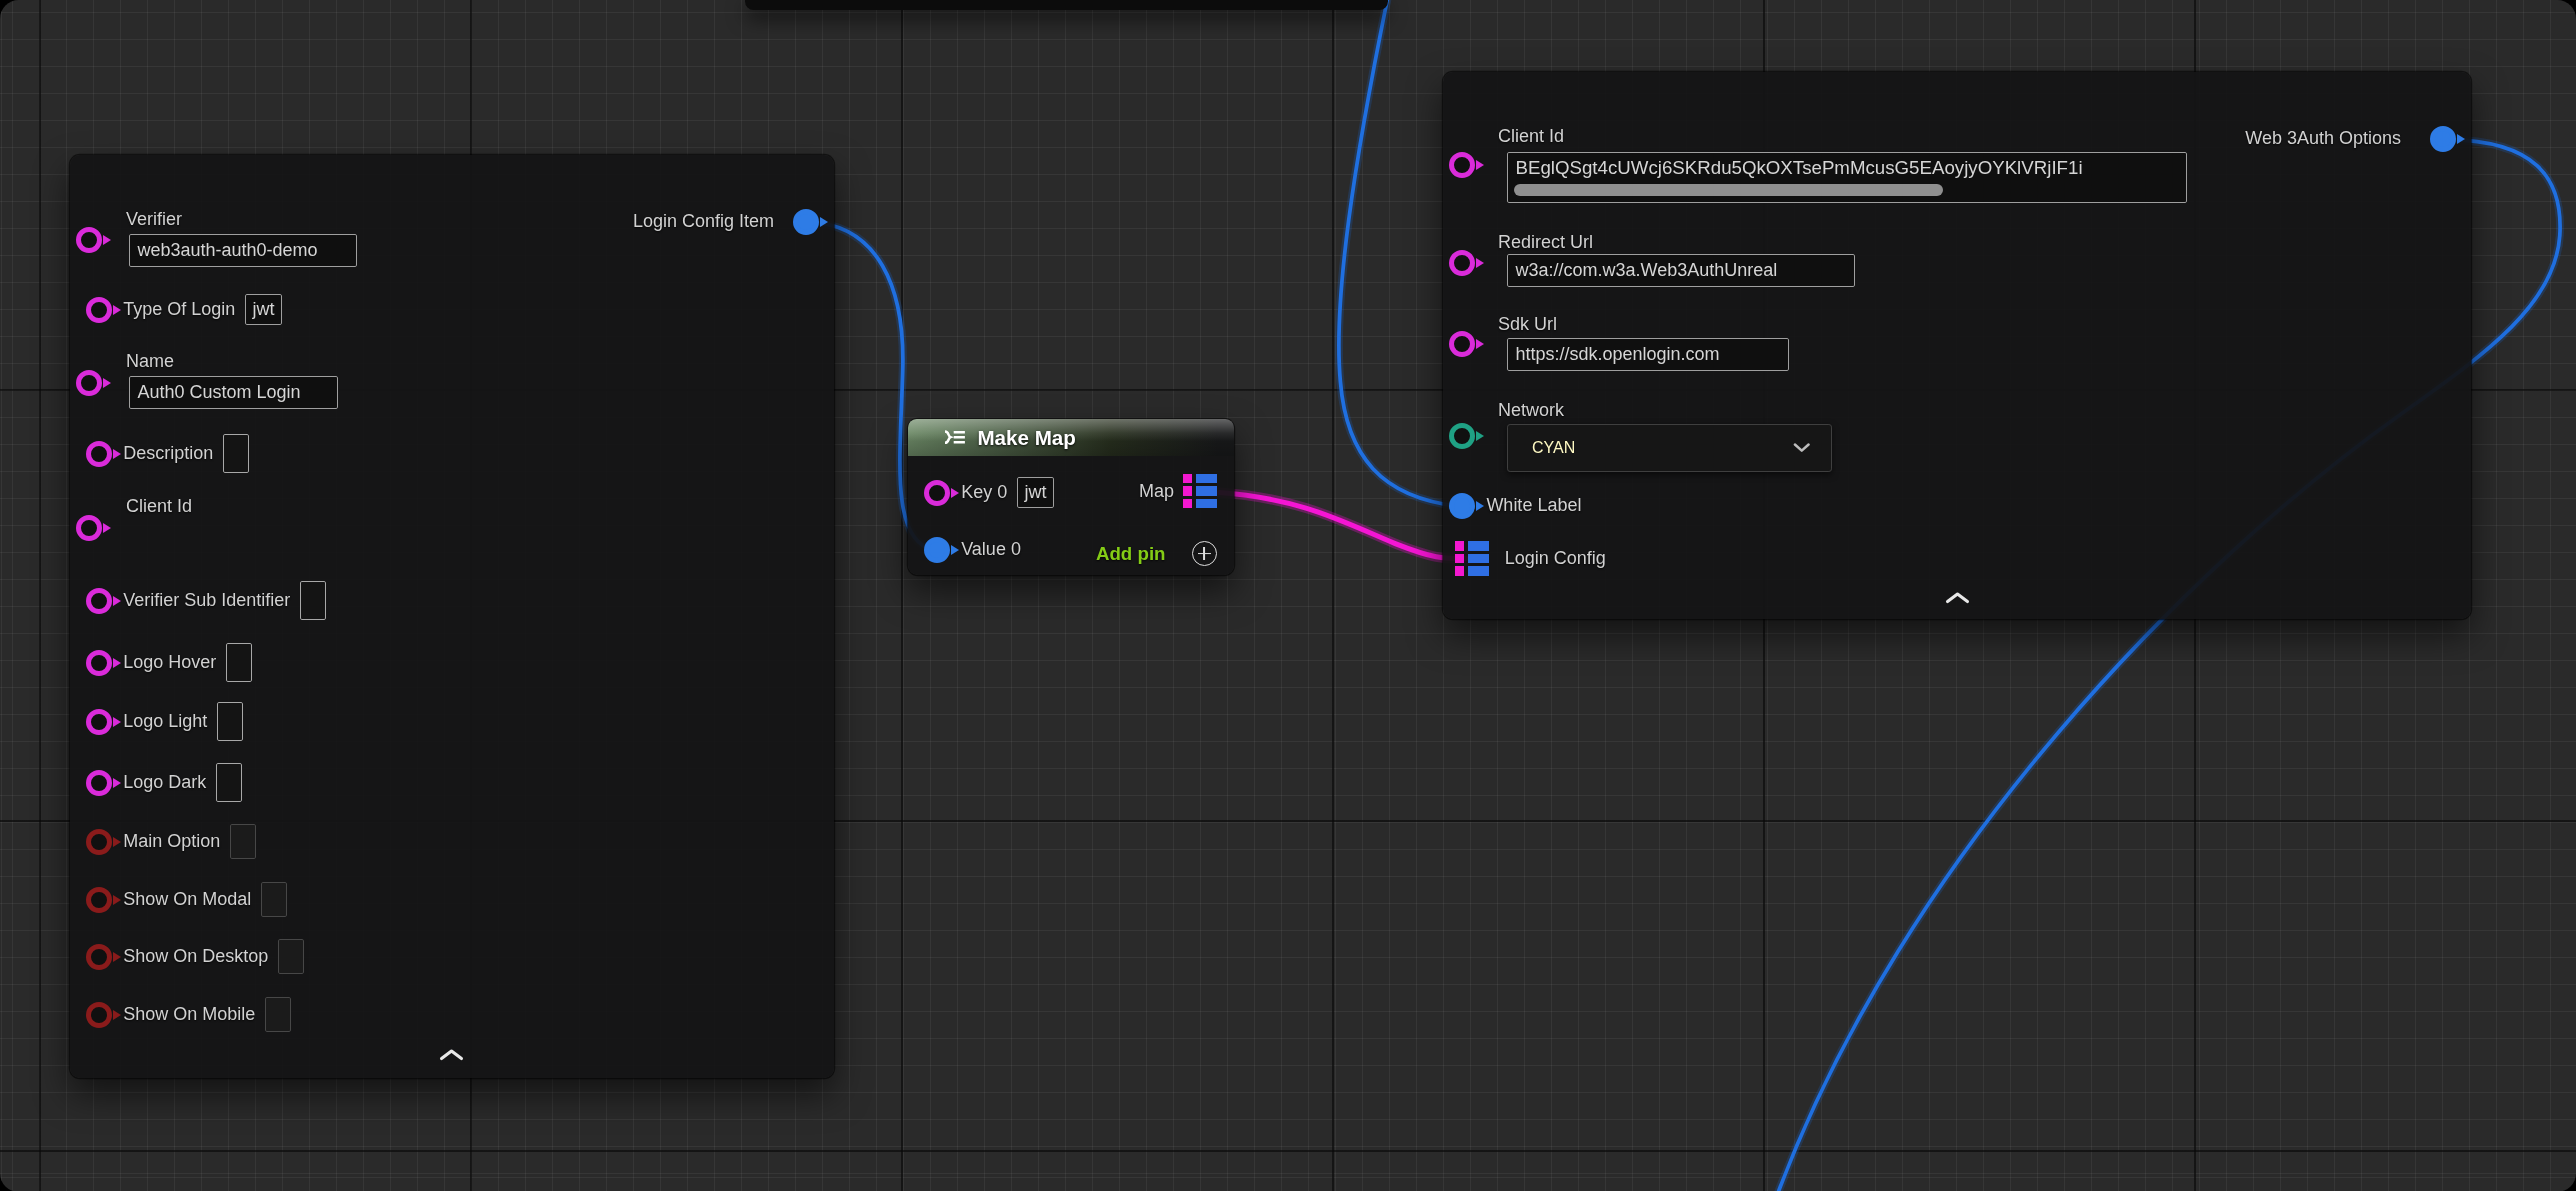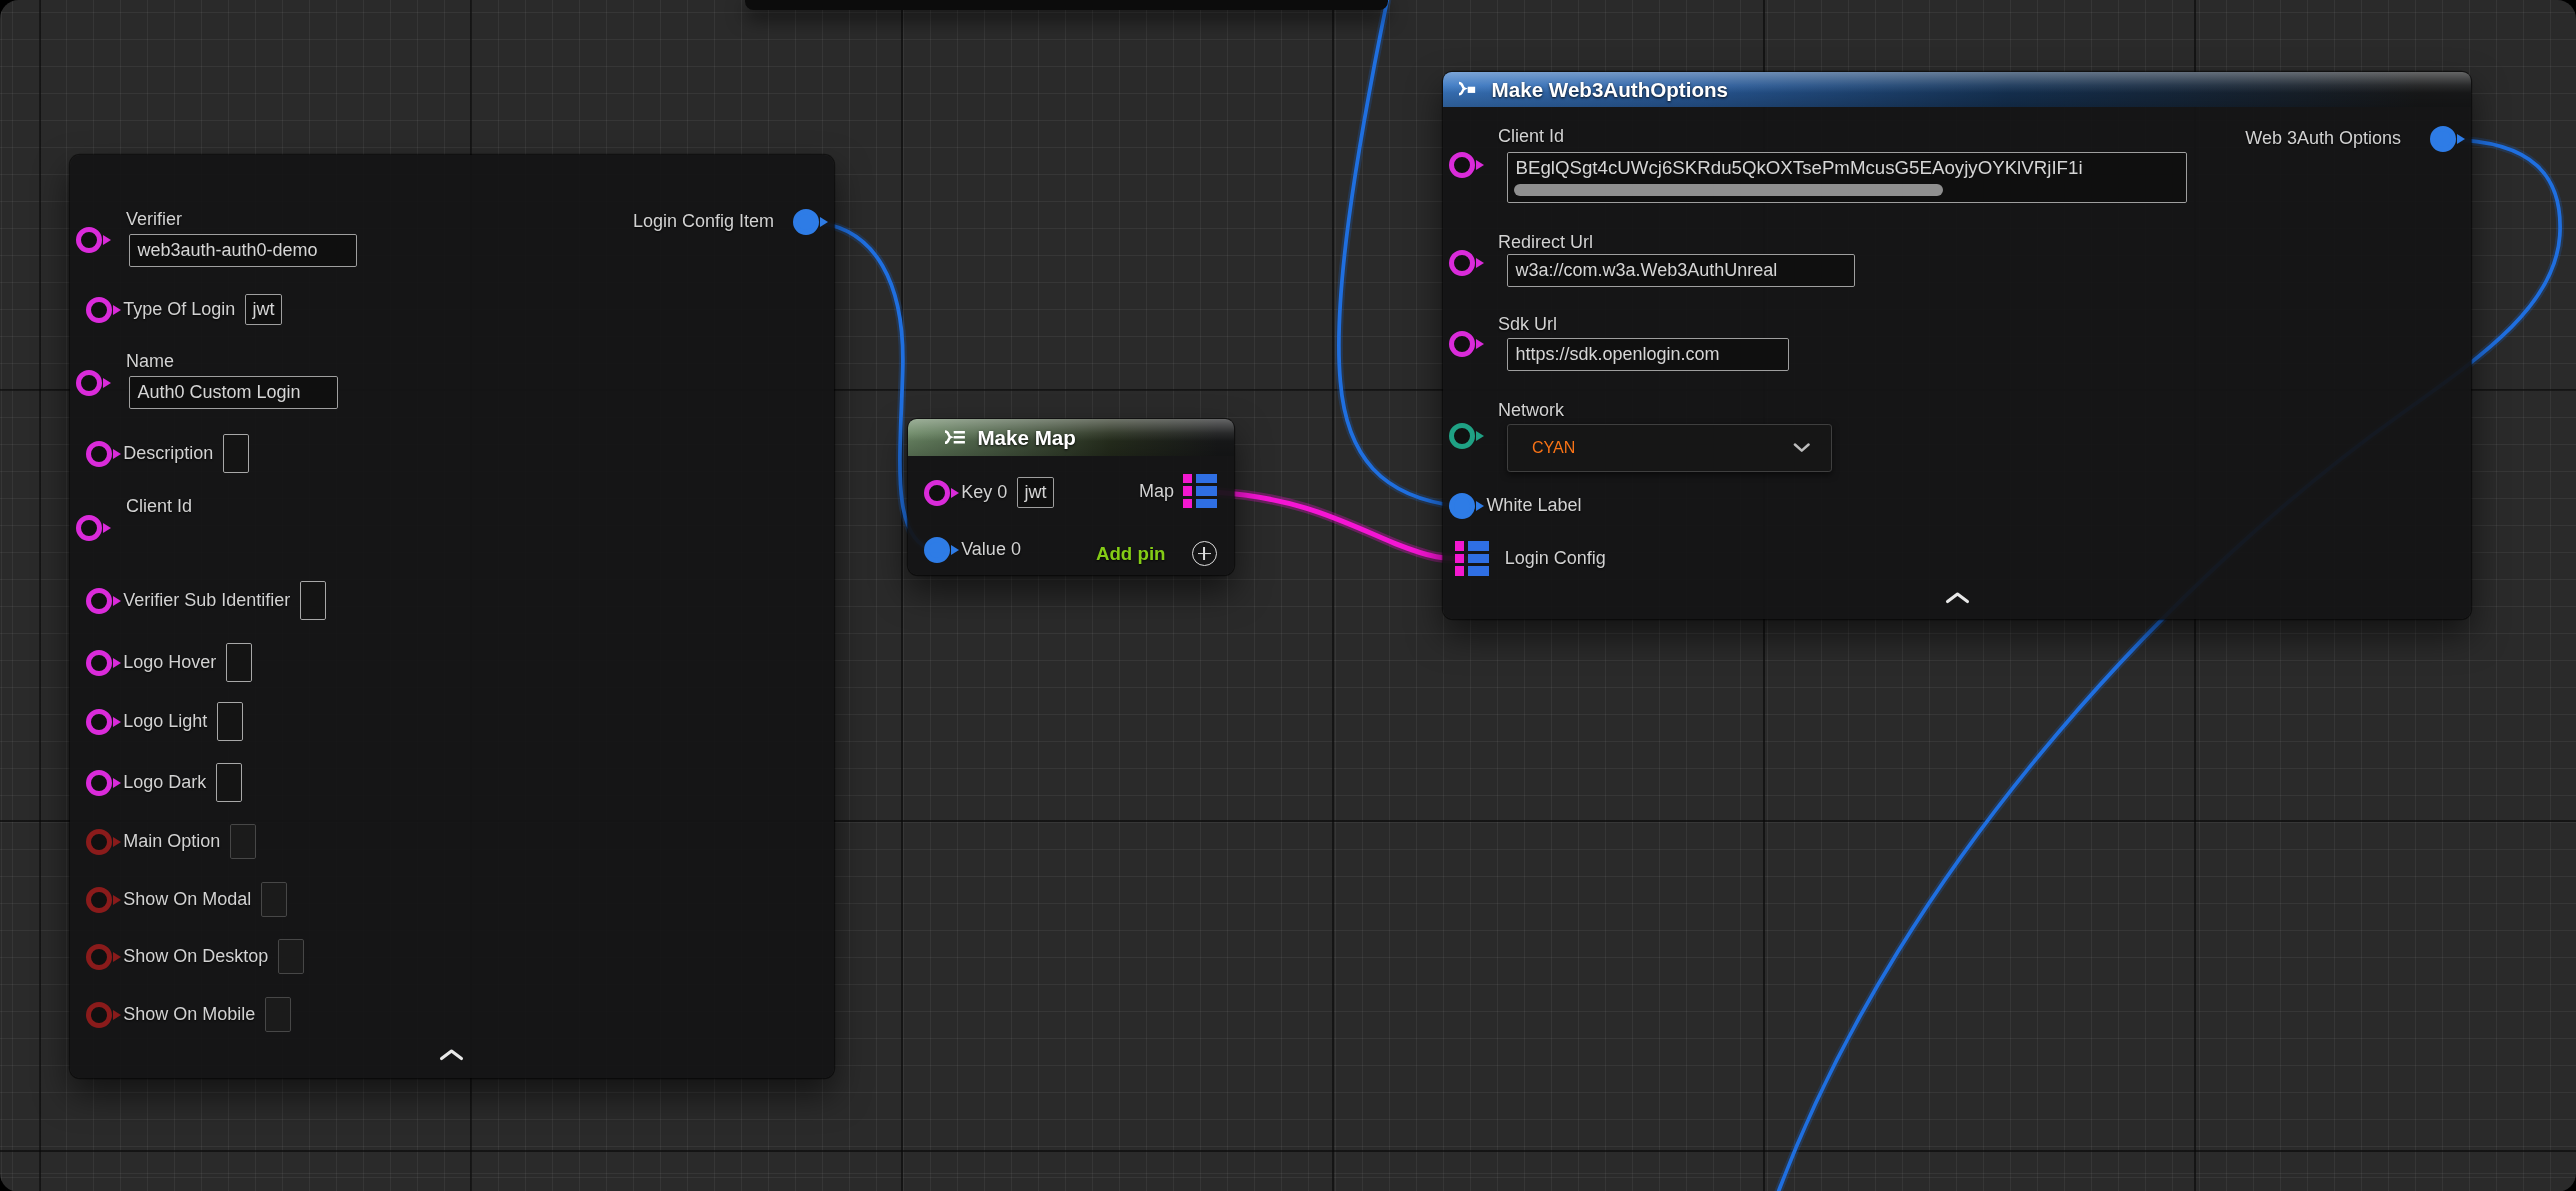--- a/index.html
+++ b/index.html
@@ -42,21 +42,21 @@
   .mappin{display:flex;flex-direction:column;gap:3.1px;}
   .mrow{display:flex;gap:3.7px;}
   .msq{width:9.4px;height:9.4px;background:#f318d0;}
   .mbar{width:20.6px;height:9.4px;background:#2f6fe4;}
   .chev{position:absolute;width:25px;height:13.7px;}
   .offstrip{position:absolute;left:745px;top:0;width:643px;height:10px;background:#0c0c0c;
     border-radius:0 0 8.7px 8.7px;box-shadow:0 7.5px 18.7px rgba(0,0,0,0.75);z-index:2;}
   .scrollbar{position:absolute;left:6.2px;bottom:5.6px;width:429px;height:12.5px;border-radius:6.2px;background:#8f8f8f;}
   .dropdown{position:absolute;box-sizing:border-box;background:#161616;border:1.2px solid #3f3f3f;border-radius:3.1px;
     box-shadow:0 2.5px 6.2px rgba(0,0,0,0.5);display:flex;align-items:center;justify-content:space-between;
-    padding:0 21px 0 24px;color:#f97316;font-size:16px;}
+    padding:0 21px 0 24px;color:#fef9c3;font-size:16px;}
   .addpin{position:absolute;display:flex;align-items:center;gap:26px;color:#84cc16;font-size:18.7px;font-weight:bold;
     text-shadow:0 1.2px 1.9px rgba(0,0,0,0.8);}
   .plus{box-sizing:border-box;width:25px;height:25px;border:1.9px solid #dedede;border-radius:50%;position:relative;}
   .plus::before,.plus::after{content:"";position:absolute;background:#dedede;}
   .plus::before{left:50%;top:5px;bottom:5px;width:1.9px;transform:translateX(-50%);}
   .plus::after{top:50%;left:5px;right:5px;height:1.9px;transform:translateY(-50%);}
 </style>
 </head>
 <body>
 
@@ -199,27 +199,20 @@
       <span class="plabel">Value 0</span>
     </div>
 
     <div class="addpin" style="right:17.5px;top:122px;">
       <span>Add pin</span>
       <span class="plus"></span>
     </div>
   </div>
 
   <div class="node" style="left:1443px;top:72px;width:1028px;height:547px;">
-    <div class="nhead hdr-blue">
-      <svg class="hicon" viewBox="0 0 44 36">
-        <path d="M6 2 C13 2 10 9 15 11 C10 13 13 20 6 20" transform="translate(2,6)" fill="none" stroke="#fff" stroke-width="4"></path>
-        <rect x="22" y="14" width="12" height="10" fill="#fff"></rect>
-      </svg>
-      <span class="ntitle">Make Web3AuthOptions</span>
-    </div>
 
     <span class="pin struct" style="position:absolute;left:6.2px;top:80px;"></span>
     <div class="flabel" style="position:absolute;left:55px;top:54px;">Client Id</div>
     <div class="tbox" style="left:64px;top:80px;width:680px;height:51px;font-size:18.7px;">
       <span>BEglQSgt4cUWcj6SKRdu5QkOXTsePmMcusG5EAoyjyOYKlVRjIF1i</span>
       <span class="scrollbar"></span>
     </div>
 
     <div class="plabel" style="position:absolute;right:70px;top:56px;">Web 3Auth Options</div>
     <span class="pin obj" style="position:absolute;left:987px;top:54px;margin:0;"></span>

